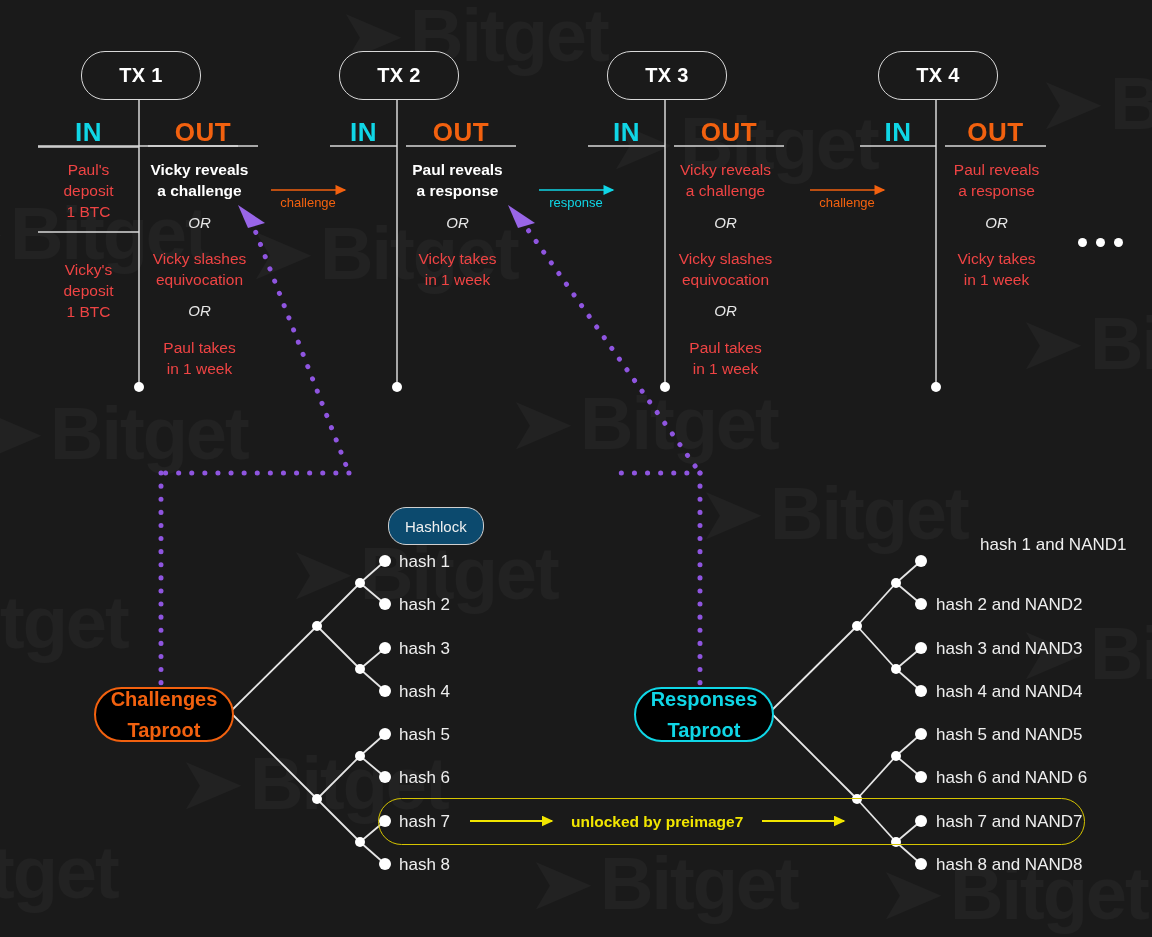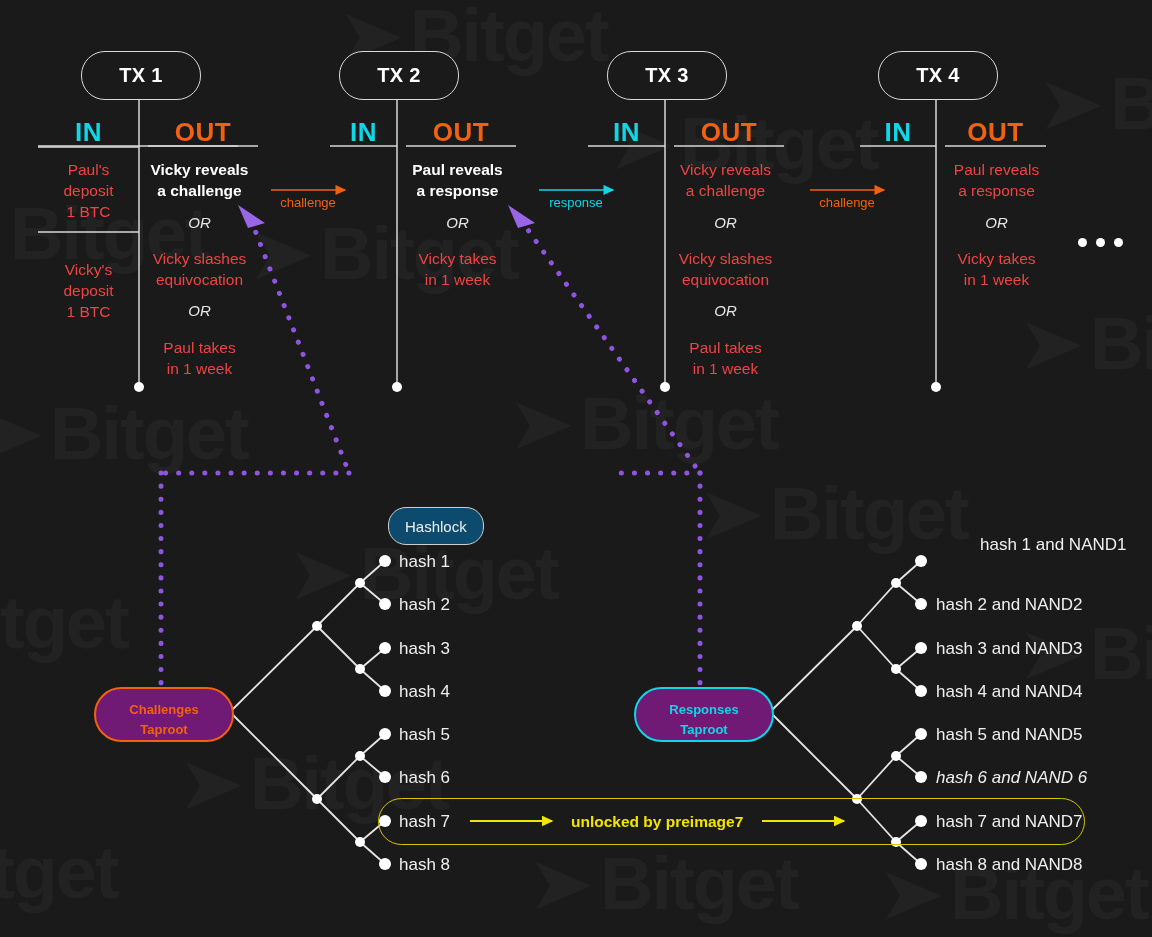--- a/index.html
+++ b/index.html
@@ -38,23 +38,23 @@
   .cell.b{font-weight:700;color:#ffffff;}
   .cell.or{font-style:italic;font-size:15px;color:#e8e8e8;}
   
   .flowlab{
     position:absolute;font-size:13px;text-align:center;white-space:nowrap;
   }
   .flowlab.challenge{color:#f2610f;}
   .flowlab.response{color:#10d6e6;}
   
   .tappill{
-    position:absolute;border-radius:28px;background:#701a75;
-    display:flex;align-items:center;justify-content:flex-end;
-    font-size:13px;font-weight:700;line-height:20px;text-align:center;
+    position:absolute;border-radius:28px;background:#000000;
+    display:flex;align-items:center;justify-content:space-between;
+    font-size:20px;font-weight:700;line-height:20px;text-align:center;
   }
   .tappill.challenges{border:2px solid #f2610f;color:#f2610f;}
   .tappill.responses{border:2px solid #10d6e6;color:#10d6e6;}
   
   .cappill{
     position:absolute;height:36px;border:1.4px solid #cfcfcf;border-radius:18px;
     background:#0c4a6e;color:#f0f0f0;font-size:15px;
     display:flex;align-items:center;justify-content:center;padding:0 16px;
     white-space:nowrap;
   }
@@ -308,19 +308,19 @@
   <div class="leaf" style="left:399px;top:726px;">hash 5</div>
   <div class="leaf" style="left:399px;top:769px;">hash 6</div>
   <div class="leaf" style="left:399px;top:813px;">hash 7</div>
   <div class="leaf" style="left:399px;top:856px;">hash 8</div>
 
   <div class="leaf" style="left:936px;top:536px;margin-left:44px;">hash 1 and NAND1</div>
   <div class="leaf" style="left:936px;top:596px;">hash 2 and NAND2</div>
   <div class="leaf" style="left:936px;top:640px;">hash 3 and NAND3</div>
   <div class="leaf" style="left:936px;top:683px;">hash 4 and NAND4</div>
   <div class="leaf" style="left:936px;top:726px;">hash 5 and NAND5</div>
-  <div class="leaf" style="left:936px;top:769px;font-style:italic;">hash 6 and NAND 6</div>
+  <div class="leaf" style="left:936px;top:769px;">hash 6 and NAND 6</div>
   <div class="leaf" style="left:936px;top:813px;">hash 7 and NAND7</div>
   <div class="leaf" style="left:936px;top:856px;">hash 8 and NAND8</div>
 
   <div class="hl-text" style="left:571px;top:813px;">unlocked by preimage7</div>
 
 </div>
 
 </body></html>

